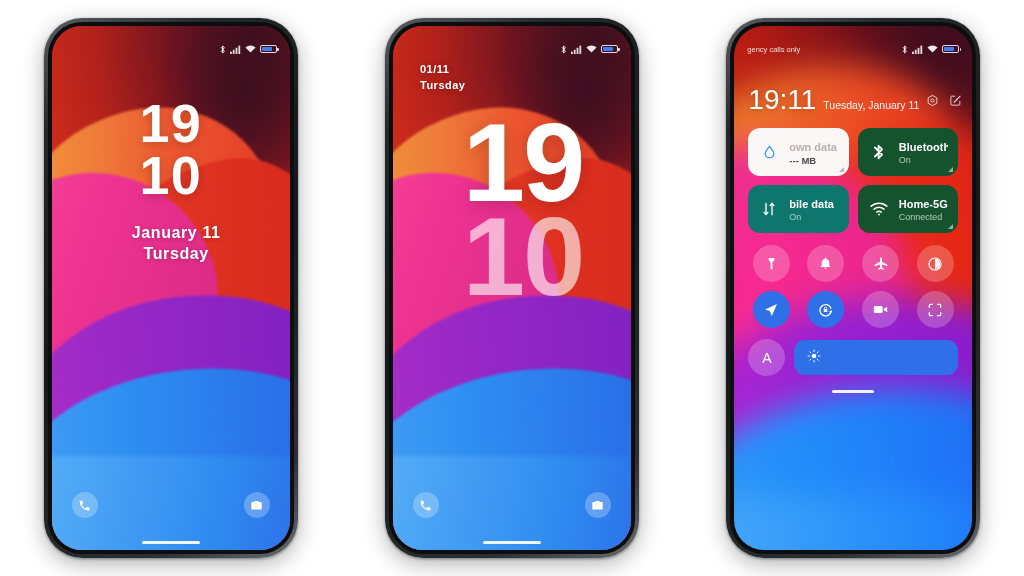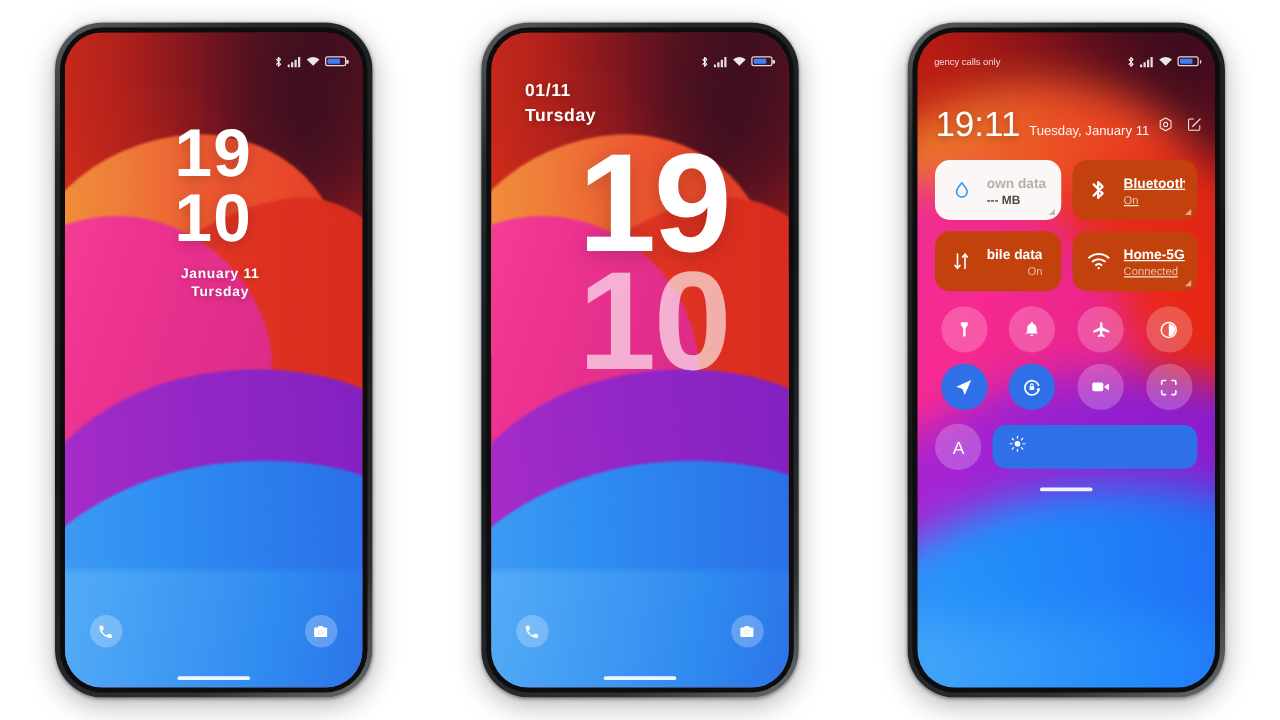--- a/index.html
+++ b/index.html
@@ -60,26 +60,26 @@
   .batt{width:17px;height:8px;border:1px solid rgba(255,255,255,.85);border-radius:2px;
      position:relative;box-sizing:border-box;padding:1px;}
   .batt:after{content:"";position:absolute;right:-3px;top:2px;width:1.5px;height:3px;
      background:rgba(255,255,255,.85);border-radius:0 1px 1px 0;}
   .batt i{display:block;height:100%;width:78%;background:#3d7ff5;border-radius:1px;}
 
   
   .clock-a{position:absolute;left:0;right:0;top:72px;text-align:center;z-index:20;color:#fff;}
   .clock-a .big{font-size:54px;line-height:.96;font-weight:700;letter-spacing:1px;
      text-shadow:0 2px 10px rgba(0,0,0,.20);}
-  .clock-a .dt{margin-top:10px;font-size:11px;font-weight:700;line-height:1.35;
+  .clock-a .dt{margin-top:20px;font-size:16px;font-weight:700;line-height:1.35;
      letter-spacing:.6px;text-shadow:0 1px 5px rgba(0,0,0,.25);padding-left:11px;}
 
   
   .datetop{position:absolute;left:27px;top:36px;z-index:20;color:#fff;
-     font-size:14px;font-weight:700;line-height:1.45;letter-spacing:.5px;
+     font-size:11px;font-weight:700;line-height:1.45;letter-spacing:.5px;
      text-shadow:0 1px 6px rgba(0,0,0,.28);}
   .clock-b{position:absolute;left:0;right:0;top:92px;z-index:20;text-align:center;}
   .clock-b .r1{font-size:112px;line-height:.80;font-weight:700;color:#ffffff;
      letter-spacing:-2px;text-shadow:0 3px 16px rgba(0,0,0,.18);padding-left:22px;}
   .clock-b .r2{font-size:112px;line-height:.88;font-weight:700;
      color:rgba(255,255,255,.62);letter-spacing:-2px;padding-left:22px;}
 
   
   .shortcuts{position:absolute;left:0;right:0;bottom:32px;z-index:20;
      display:flex;justify-content:space-between;padding:0 20px;box-sizing:border-box;}
@@ -110,22 +110,22 @@
   .tile .t-ic{flex:0 0 auto;display:flex;align-items:center;justify-content:center;width:22px;}
   .tile .t-tx{min-width:0;overflow:hidden;}
   .tile .t-t{font-size:11px;font-weight:700;line-height:1.25;white-space:nowrap;}
   .tile .t-s{font-size:9px;line-height:1.3;white-space:nowrap;opacity:.85;}
   .tile .corner{position:absolute;right:5px;bottom:4px;width:0;height:0;
      border-left:5px solid transparent;border-bottom:5px solid rgba(255,255,255,.55);}
   .tile.white{background:#fbf7f6;color:#9c9491;}
   .tile.white .corner{border-bottom-color:rgba(0,0,0,.25);}
   .tile.white .t-t{color:#b9b0ad;font-weight:700;}
   .tile.white .t-s{color:#4d4845;font-weight:700;font-size:9.5px;opacity:1;}
-  .tile.blue{background:#c2410c;color:#fff;text-decoration:underline;}
-  .tile.green{background:#c2410c;color:#fff;text-align:right;}
+  .tile.blue{background:#14532d;color:#fff;}
+  .tile.green{background:#0f766e;color:#fff;}
   .tile.green .t-s{color:rgba(255,255,255,.75);}
   .tile.blue .t-s{color:rgba(255,255,255,.78);}
 
   .toggles{display:grid;grid-template-columns:repeat(4,1fr);gap:9px;margin-top:12px;
      justify-items:center;}
   .tg{width:37px;height:37px;border-radius:50%;display:flex;align-items:center;justify-content:center;
      background:rgba(255,255,255,.22);}
   .tg.on{background:#2f6fe8;}
   .tg svg{display:block;}
 

